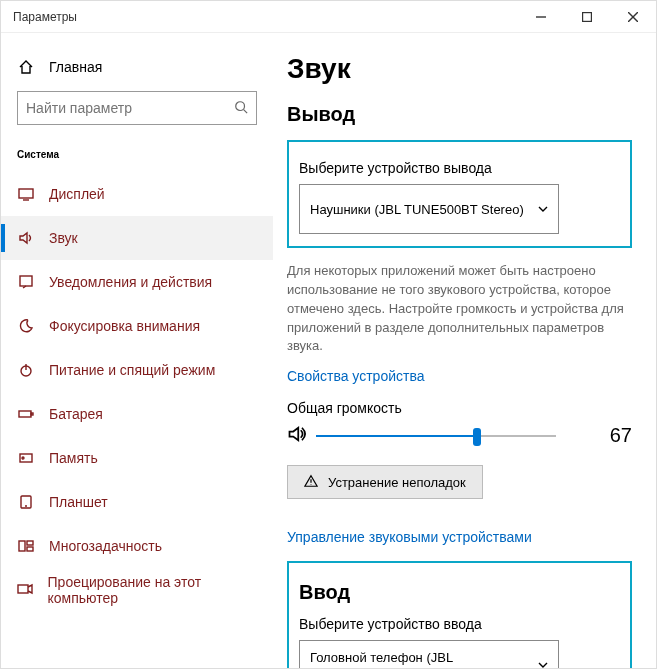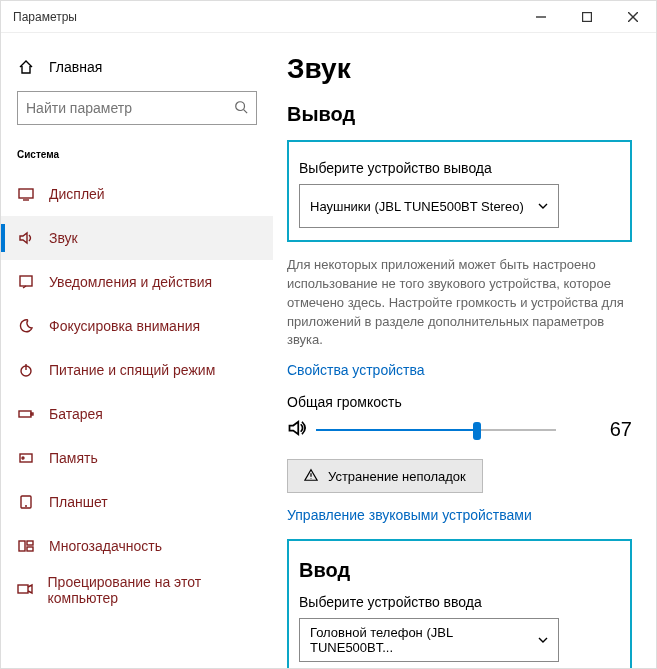--- a/index.html
+++ b/index.html
@@ -113,21 +113,21 @@
     margin-bottom: 8px;
   }
   .hl-box {
     border: 2px solid #0aa6c7;
     border-radius: 0;
     padding: 18px 10px 12px 10px;
     margin-bottom: 14px;
   }
   .select {
     border: 1px solid #888;
-    height: 44px;
+    height: 50px;
     width: 260px;
     display: flex;
     align-items: center;
     padding: 0 10px;
     font-size: 13px;
     justify-content: space-between;
     background:#fff;
   }
   .helptext {
     color: #666;
@@ -183,21 +183,21 @@
   }
   .button {
     border: 1px solid #bbb;
     background: #e9e9e9;
     height: 34px;
     padding: 0 16px;
     display: inline-flex;
     align-items: center;
     font-size: 13px;
     gap: 10px;
-    margin-bottom: 14px;
+    margin-bottom: 30px;
   }
   .chev { width:10px; height:10px; }
   svg { stroke: currentColor; fill: none; stroke-width: 1.4; }
 </style>
 </head>
 <body>
 
 <div class="titlebar">
   <span>Параметры</span>
   <div class="title-spacer"></div>

